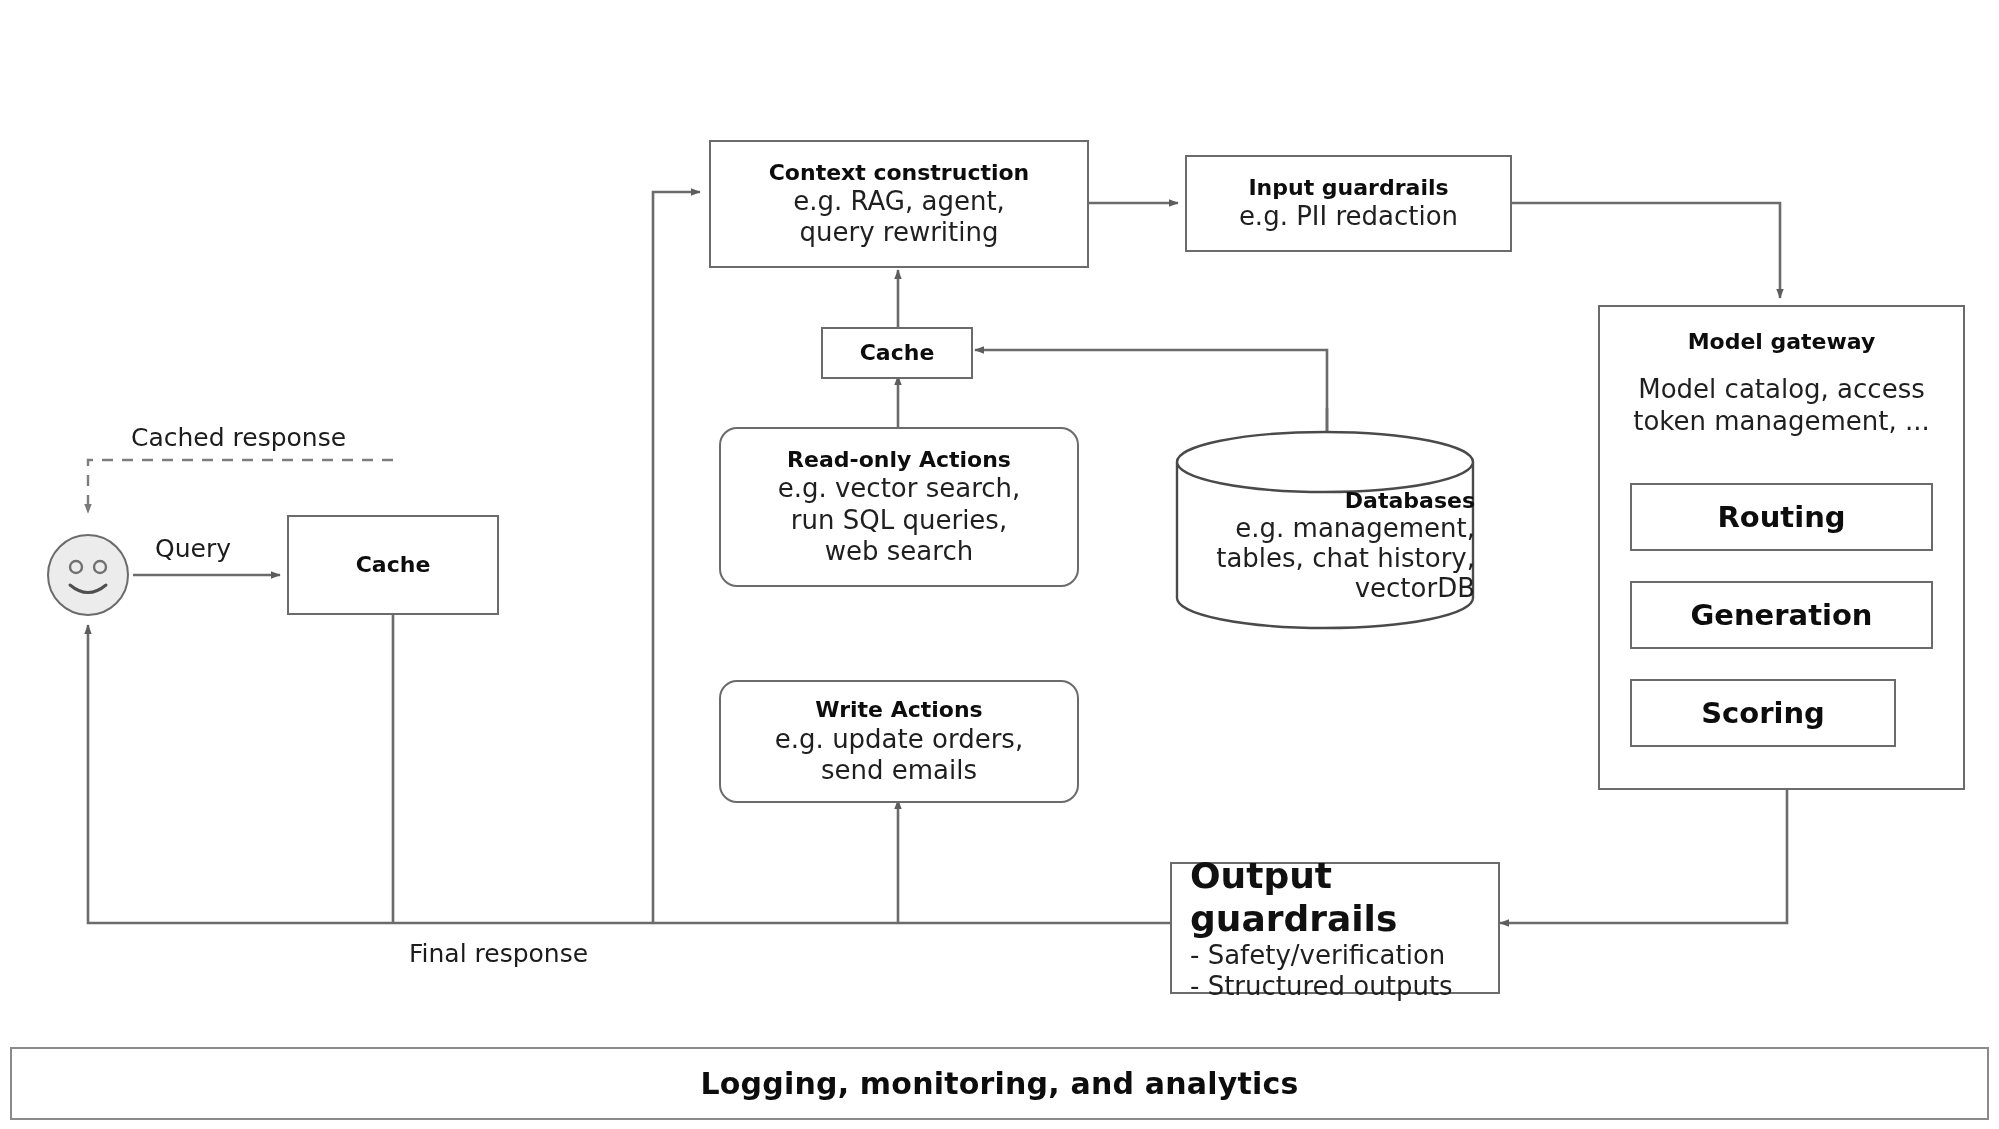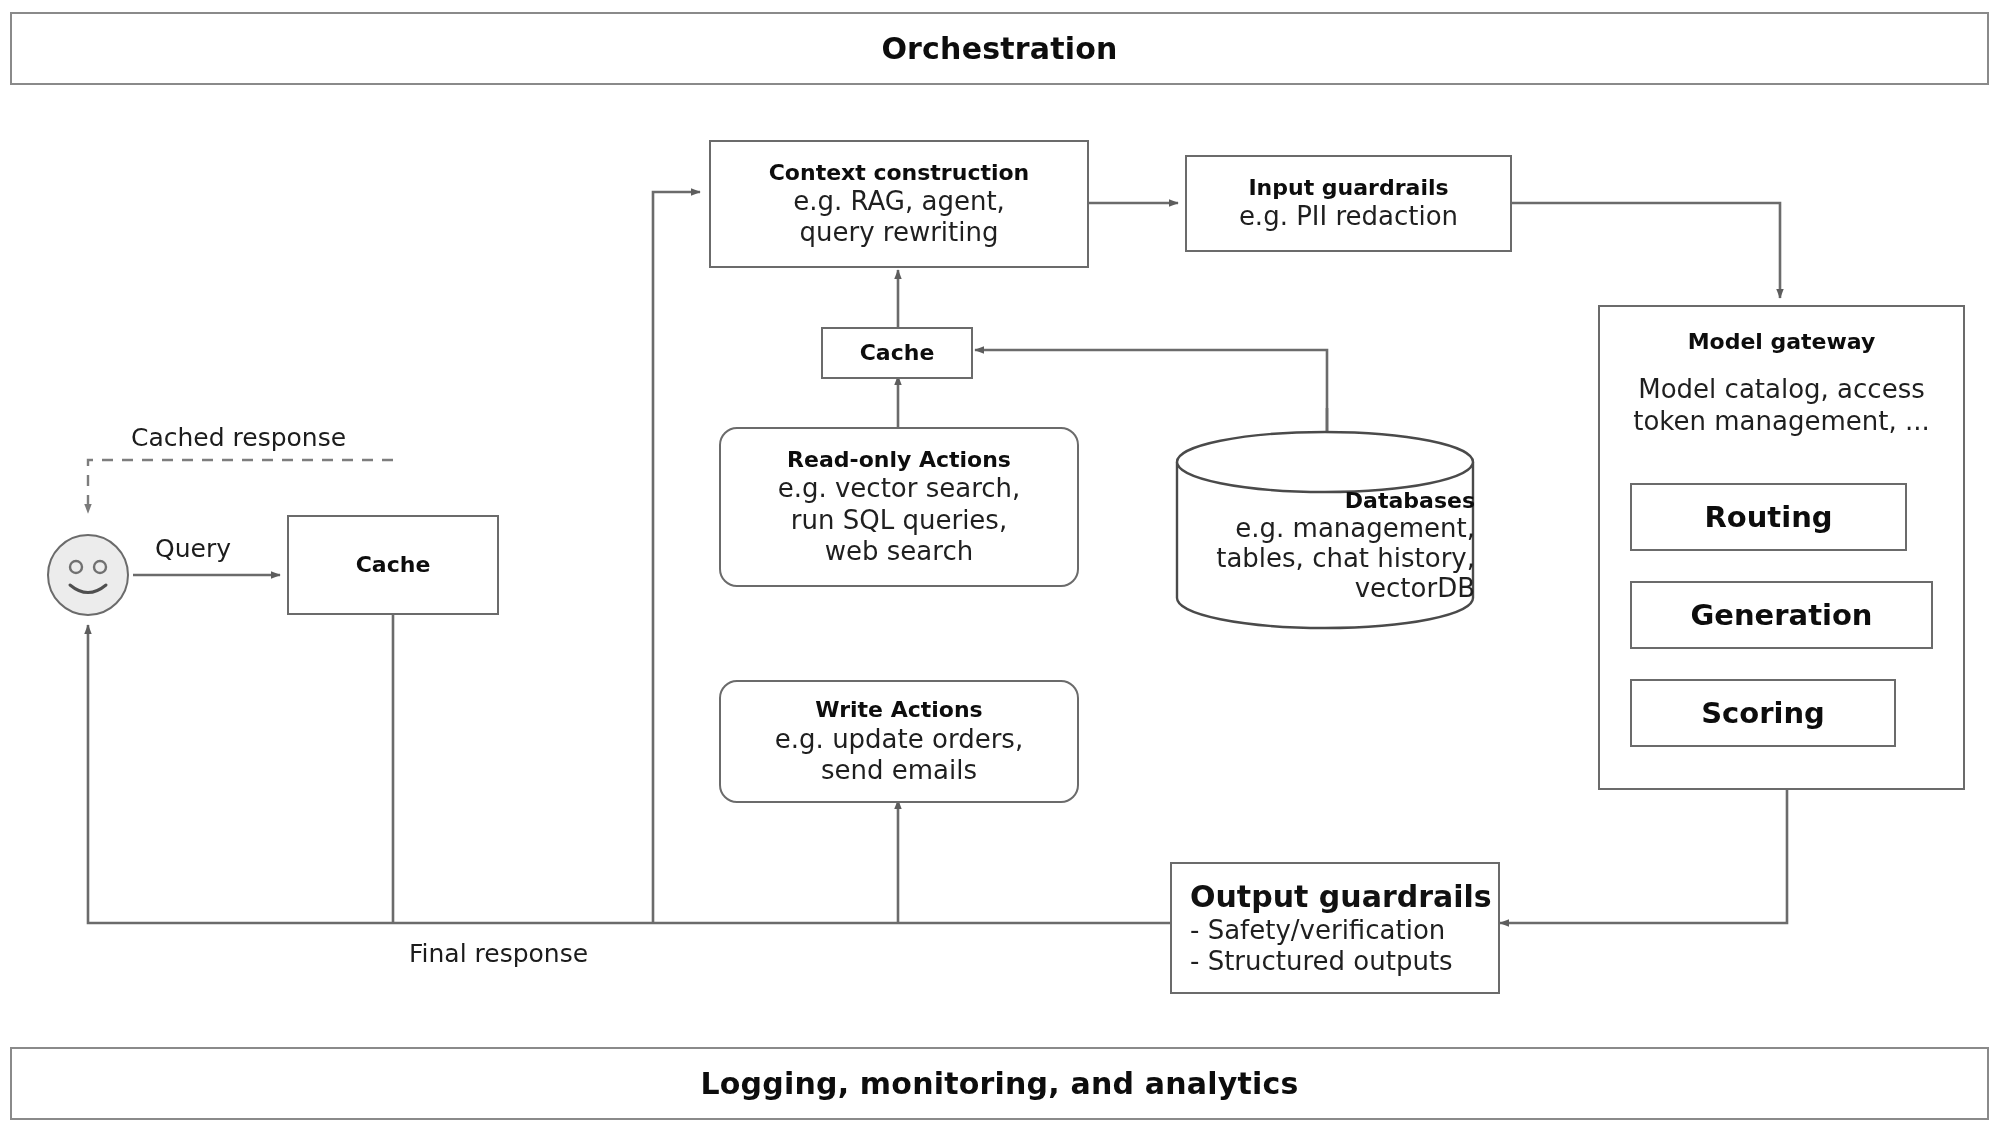--- a/index.html
+++ b/index.html
@@ -102,21 +102,21 @@
   .ob-list {
     font-size: 26px;
     color: #1f1f1f;
     text-align: left;
     width: 100%;
     padding-left: 18px;
     box-sizing: border-box;
   }
   .ob-title {
     font-weight: bold;
-    font-size: 30px;
+    font-size: 36px;
     text-align: left;
     width: 100%;
     padding-left: 18px;
     box-sizing: border-box;
   }
 </style>
 </head>
 <body>
 
 <div id="stage">
@@ -156,23 +156,20 @@
       <path d="M 1327,433 L 1327,350 L 975,350" marker-end="url(#arrow)"></path>
 
       <path d="M 1327,433 L 1327,408"></path>
     </g>
 
     <g fill="none" stroke="#7d7d7d" stroke-width="2.4" stroke-dasharray="11 9">
       <path d="M 393,460 L 88,460 L 88,513" marker-end="url(#arrow-d)"></path>
     </g>
   </svg>
 
-  <div class="node band" style="left:10px; top:12px; width:1979px; height:73px;">
-    <div class="title">Orchestration</div>
-  </div>
 
   <div class="node" style="left:709px; top:140px; width:380px; height:128px;">
     <div class="title">Context construction</div>
     <div class="sub">
       <span class="sub-line">e.g. RAG, agent,</span>
       <span class="sub-line">query rewriting</span>
     </div>
   </div>
 
   <div class="node" style="left:1185px; top:155px; width:327px; height:97px;">
@@ -182,21 +179,21 @@
     </div>
   </div>
 
   <div class="node" style="left:1598px; top:305px; width:367px; height:485px; justify-content:flex-start; padding-top:22px;">
     <div class="title">Model gateway</div>
     <div class="sub" style="margin-top:19px;">
       <span class="sub-line">Model catalog, access</span>
       <span class="sub-line">token management, ...</span>
     </div>
 
-    <div class="subbox" style="left:30px; top:176px; width:277px; height:68px;">
+    <div class="subbox" style="left:30px; top:176px; width:303px; height:68px;">
       <div class="title">Routing</div>
     </div>
     <div class="subbox" style="left:30px; top:274px; width:303px; height:68px;">
       <div class="title">Generation</div>
     </div>
     <div class="subbox" style="left:30px; top:372px; width:266px; height:68px;">
       <div class="title">Scoring</div>
     </div>
   </div>
 

